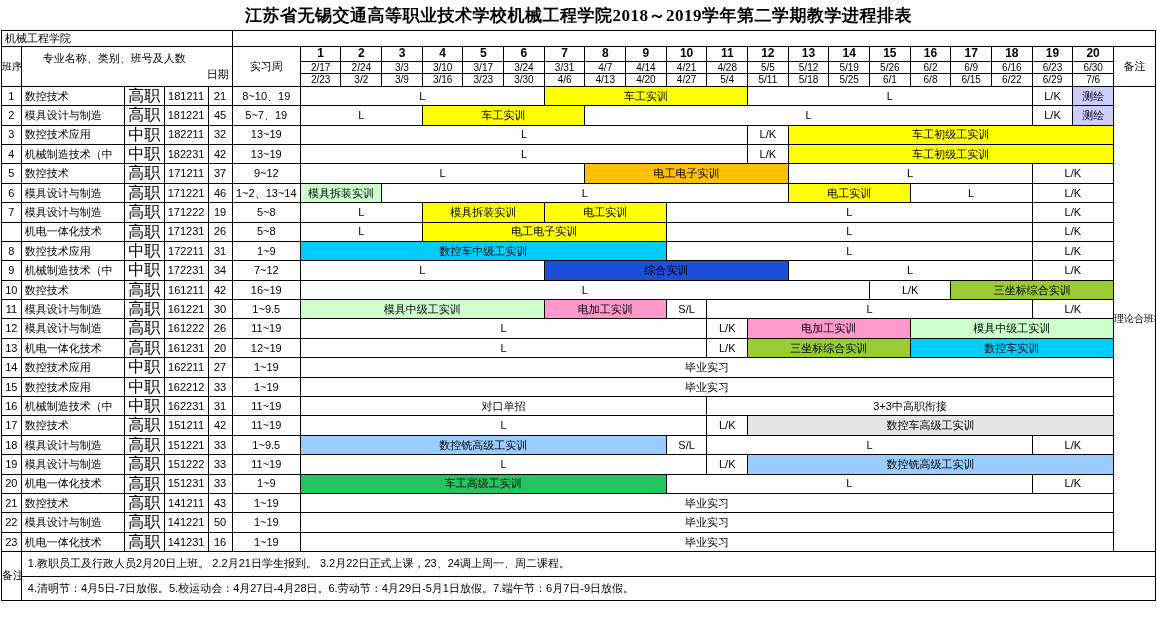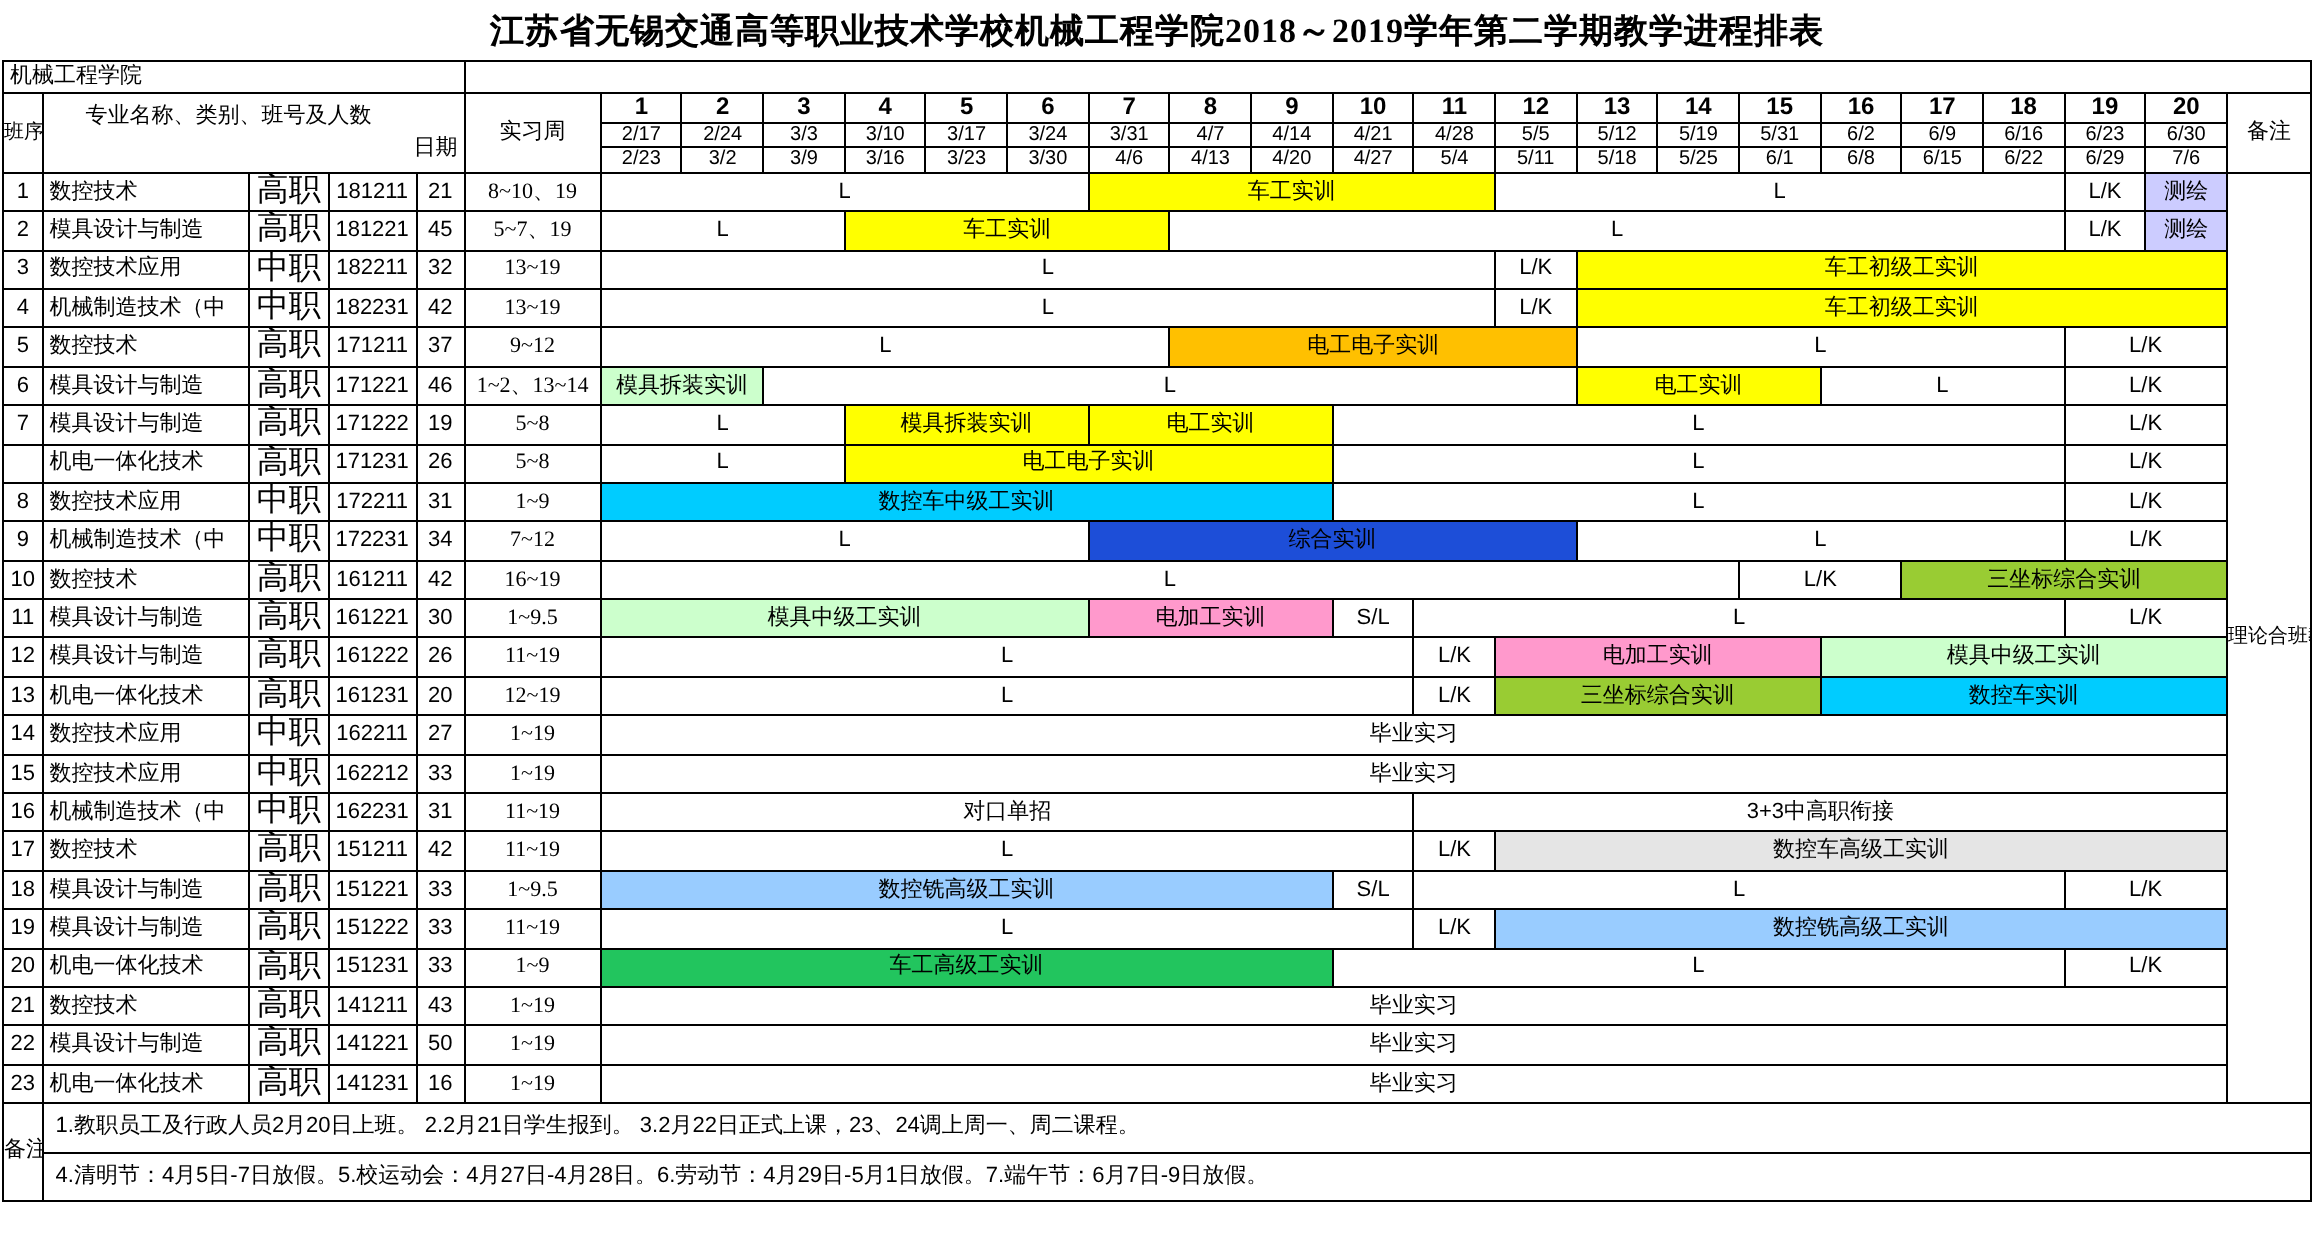--- a/index.html
+++ b/index.html
@@ -13,21 +13,21 @@
   .dt{font-size:10px;}
   .cornerbox{position:relative;height:100%;}
   .cornerbox .diag{position:absolute;left:0;top:0;width:100%;height:100%;}
   .lbl-bx{position:absolute;right:3px;top:2px;font-size:11px;}
   .lbl-sp{position:absolute;left:4px;bottom:2px;font-size:11px;margin-left:17px;}
   .idx{font-size:11px;}
   .nm{font-size:11px;text-align:center;}
   .lv{font-size:16px;}
   .cls{font-size:11px;}
   .cnt{font-size:11px;}
-  .wkspan{font-size:11px;font-family:Liberation Serif, serif;}
+  .wkspan{font-size:11px;}
   .note td{text-align:left;padding:3px 4px 3px 6px;font-size:11px;line-height:1.6;}
   .remark{font-size:10px;line-height:1.3;}
   .rot{font-size:10px;}
 </style>
 </head>
 <body>
 
 <div id="page">
   <div class="title">江苏省无锡交通高等职业技术学校机械工程学院2018～2019学年第二学期教学进程排表</div>
 
@@ -109,21 +109,21 @@
         <td class="dt">3/17</td>
         <td class="dt">3/24</td>
         <td class="dt">3/31</td>
         <td class="dt">4/7</td>
         <td class="dt">4/14</td>
         <td class="dt">4/21</td>
         <td class="dt">4/28</td>
         <td class="dt">5/5</td>
         <td class="dt">5/12</td>
         <td class="dt">5/19</td>
-        <td class="dt">5/31</td>
+        <td class="dt">5/26</td>
         <td class="dt">6/2</td>
         <td class="dt">6/9</td>
         <td class="dt">6/16</td>
         <td class="dt">6/23</td>
         <td class="dt">6/30</td>
       </tr>
       <tr>
         <td class="dt">2/23</td>
         <td class="dt">3/2</td>
         <td class="dt">3/9</td>

